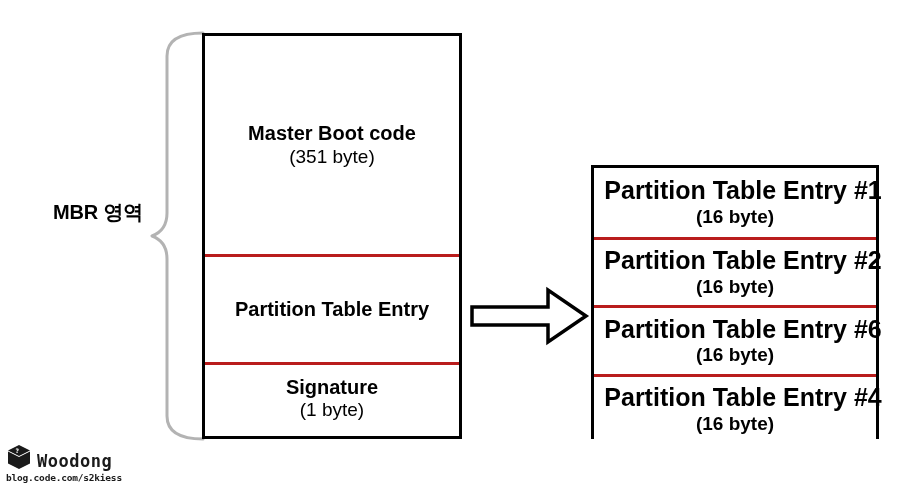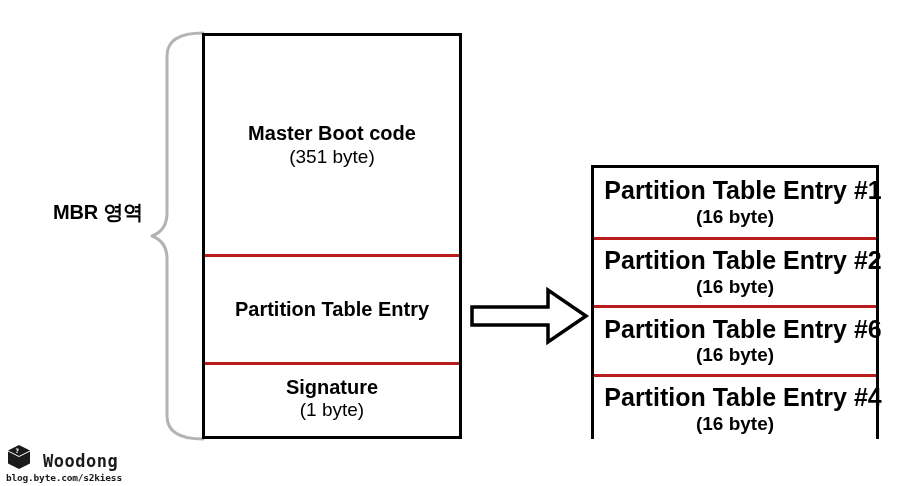--- a/index.html
+++ b/index.html
@@ -117,21 +117,21 @@
   .watermark {
     position: absolute;
     left: 6px;
     top: 444px;
     width: 170px;
     height: 40px;
   }
   .wm-row {
     display: flex;
     align-items: flex-end;
-    gap: 11px;
+    gap: 5px;
   }
   .wm-cube {
     width: 26px;
     height: 26px;
     flex: 0 0 auto;
   }
   .wm-name {
     font-family: "DejaVu Sans Mono", "Liberation Mono", monospace;
     font-size: 17px;
     font-weight: bold;
@@ -209,16 +209,16 @@
       <span class="wm-cube">
         <svg width="26" height="26" viewBox="0 0 26 26" xmlns="http://www.w3.org/2000/svg">
           <polygon points="13,1 24,6.5 13,12 2,6.5" fill="#1a1a1a"></polygon>
           <polygon points="2,7.5 13,13 13,25 2,19.5" fill="#1a1a1a"></polygon>
           <polygon points="24,7.5 13,13 13,25 24,19.5" fill="#1a1a1a"></polygon>
           <text x="9.6" y="8.6" font-family="DejaVu Sans, sans-serif" font-size="6" fill="#ffffff" font-weight="bold">?</text>
         </svg>
       </span>
       <span class="wm-name">Woodong</span>
     </div>
-    <div class="wm-url">blog.byte.com/s2kiess</div>
+    <div class="wm-url">blog.code.com/s2kiess</div>
   </div>
 
 </div>
 
 </body></html>

